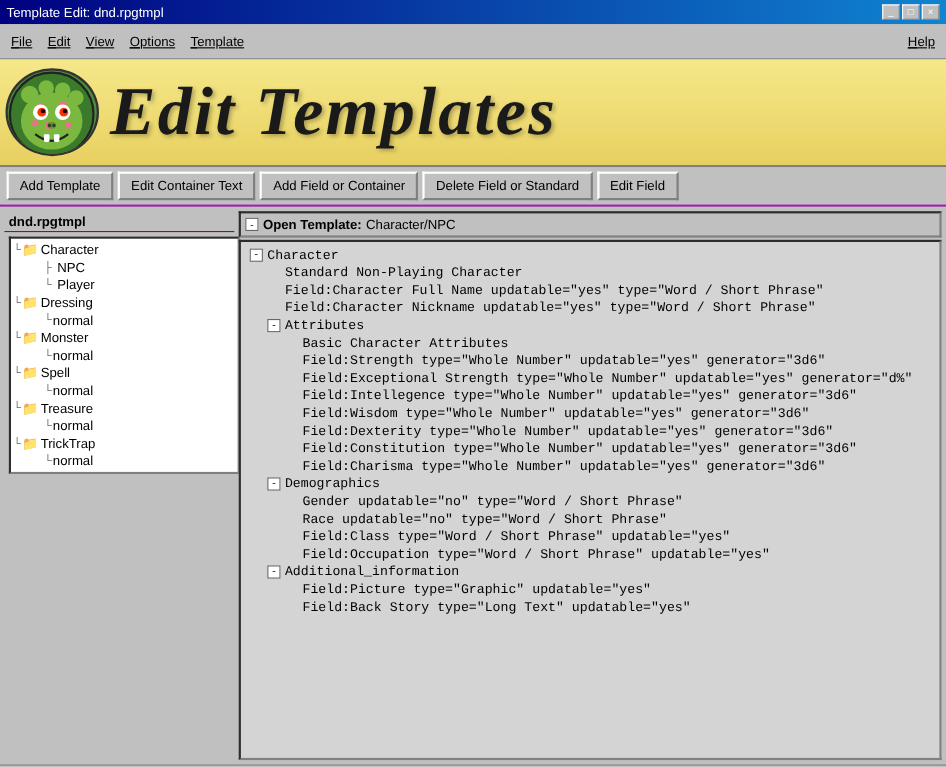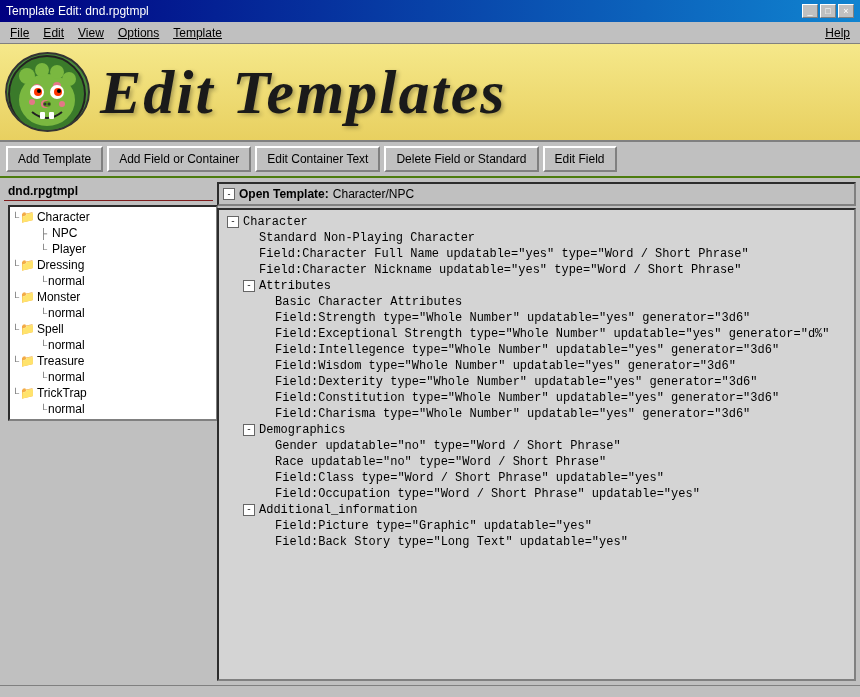--- a/index.html
+++ b/index.html
@@ -40,21 +40,21 @@
       cursor: pointer;
     }
 
     
     .menu-bar {
       background: #c0c0c0;
       padding: 2px 4px;
       display: flex;
       gap: 2px;
       border-bottom: 1px solid #808080;
-      height: 22px;
+      height: 32px;
       align-items: center;
     }
     .menu-item {
       padding: 2px 6px;
       font-size: 12px;
       cursor: pointer;
       text-decoration: underline;
     }
     .menu-item:first-letter { text-decoration: underline; }
     .menu-spacer { flex: 1; }
@@ -89,21 +89,21 @@
       text-shadow: 2px 2px 4px rgba(0,0,0,0.3);
       font-style: italic;
     }
 
     
     .toolbar {
       background: #c0c0c0;
       padding: 4px 6px;
       display: flex;
       gap: 4px;
-      border-bottom: 2px solid #4d7c0f;
+      border-bottom: 2px solid #a21caf;
       height: 36px;
       align-items: flex-end;
     }
     .toolbar-btn {
       background: #c0c0c0;
       border: 2px solid;
       border-color: #ffffff #808080 #808080 #ffffff;
       padding: 3px 10px;
       font-size: 12px;
       cursor: pointer;
@@ -285,22 +285,22 @@
       <ellipse cx="40" cy="50" rx="4" ry="3" fill="#5a9a1a"></ellipse>
       <circle cx="38" cy="50" r="1.5" fill="#333"></circle>
       <circle cx="42" cy="50" r="1.5" fill="#333"></circle>
     </svg>
   </div>
   <div class="banner-title">Edit Templates</div>
 </div>
 
 <div class="toolbar">
   <button class="toolbar-btn">Add Template</button>
+  <button class="toolbar-btn">Edit Container Text</button>
   <button class="toolbar-btn">Add Field or Container</button>
-  <button class="toolbar-btn">Edit Container Text</button>
   <button class="toolbar-btn">Delete Field or Standard</button>
   <button class="toolbar-btn">Edit Field</button>
 </div>
 
 <div class="main-area">
 
   <div style="display:flex; flex-direction:column; width:215px; padding:4px; padding-right:2px;">
     <div class="file-label">dnd.rpgtmpl</div>
     <div class="left-panel">
       <div class="tree">

